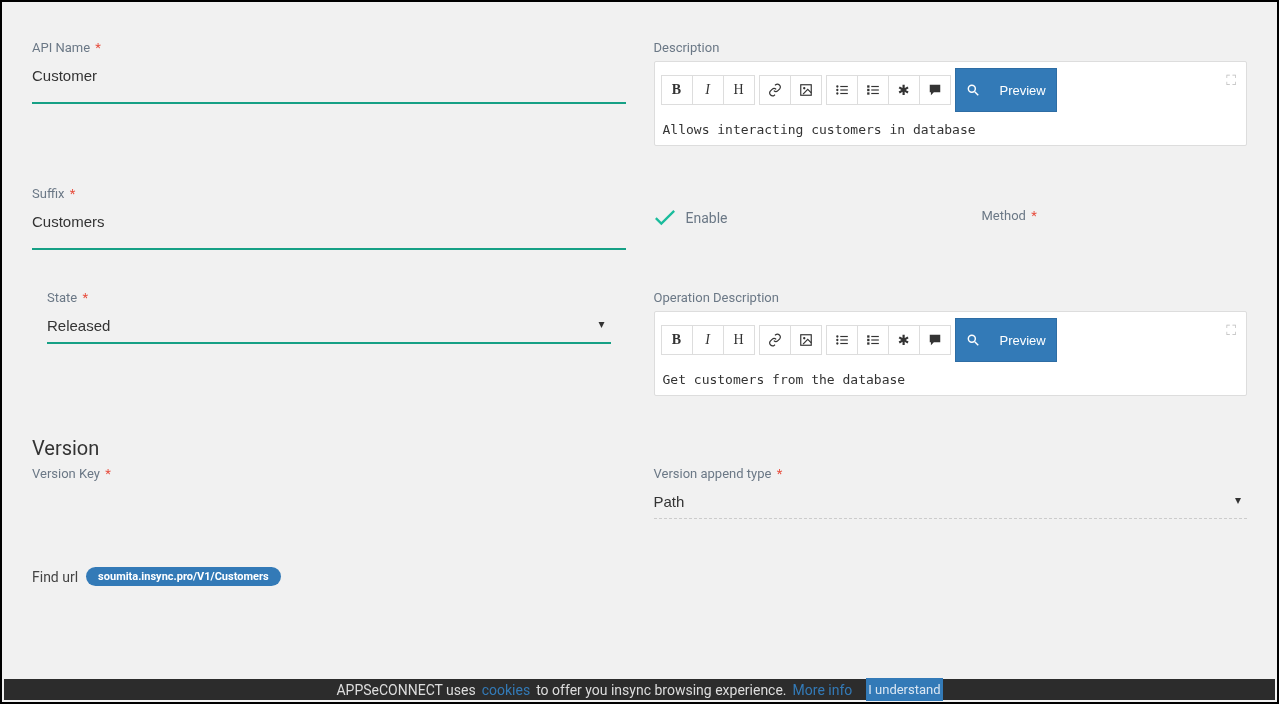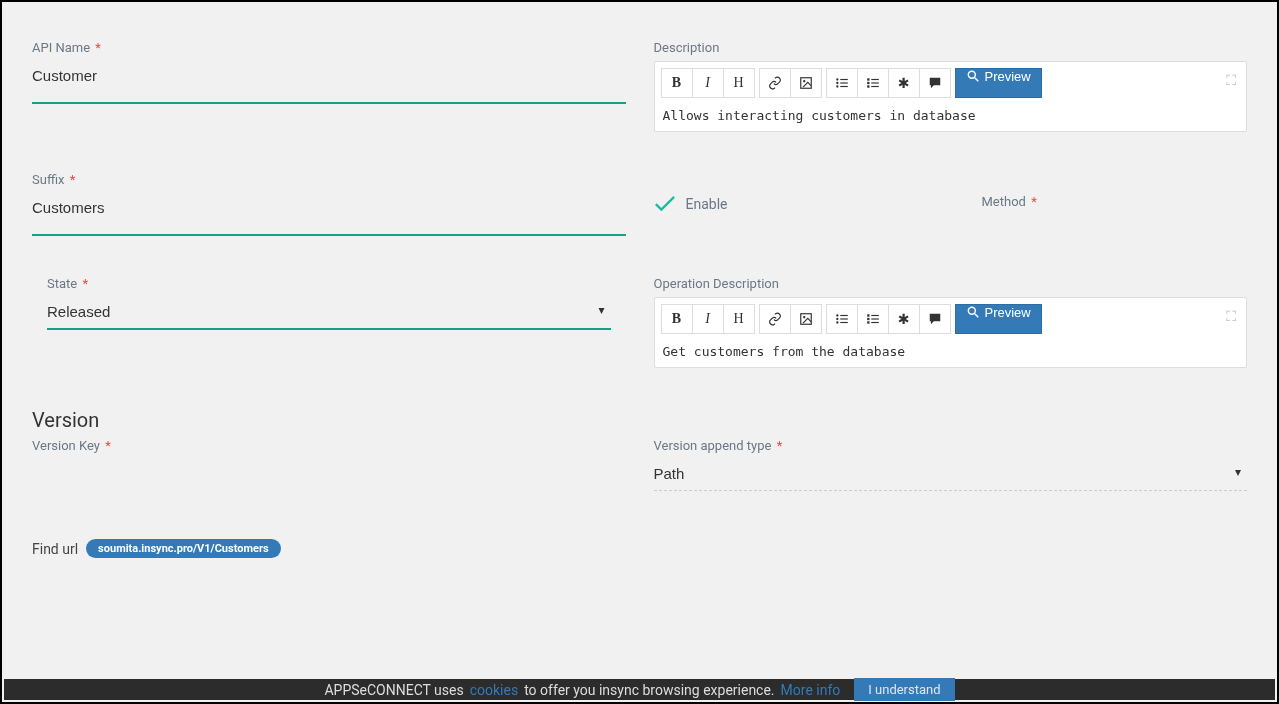--- a/index.html
+++ b/index.html
@@ -92,27 +92,27 @@
       margin-left: -1px;
       font-family: Georgia, serif;
     }
     .tb-btn:first-child { margin-left: 0; }
     .tb-btn.bold { font-weight: 700; }
     .tb-btn.italic { font-style: italic; font-family: Georgia, serif; }
     .preview-btn {
       background: #337ab7;
       color: #fff;
       border: 1px solid #2e6da4;
-      height: 30px;
+      height: 44px;
       padding: 0 10px;
       font-size: 13px;
       cursor: pointer;
       display: inline-flex;
-      align-items: flex-start;
-      gap: 5px;
+      align-items: center;
+      gap: 20px;
     }
     .fullscreen-icon {
       position: absolute;
       top: 10px;
       right: 10px;
       color: #bbb;
       cursor: pointer;
       font-size: 14px;
     }
     .editor-content {
@@ -167,21 +167,21 @@
       display: flex;
       align-items: center;
       justify-content: center;
       font-size: 14px;
       gap: 6px;
     }
     .cookie-bar .link { color: #337ab7; cursor: pointer; }
     .cookie-bar .btn-understand {
       background: #337ab7;
       color: #dbe7f3;
-      padding: 4px 14px;
+      padding: 4px 2px;
       font-size: 13px;
       cursor: pointer;
       margin-left: 8px;
     }
     .left-col { grid-column: 1; }
     .right-col { grid-column: 2; }
     .full { grid-column: 1 / -1; }
     .row-2-right { display: grid; grid-template-columns: 300px 1fr; column-gap: 28px; align-items: center;}
     .svg-icon { width: 14px; height: 14px; }
   </style>

